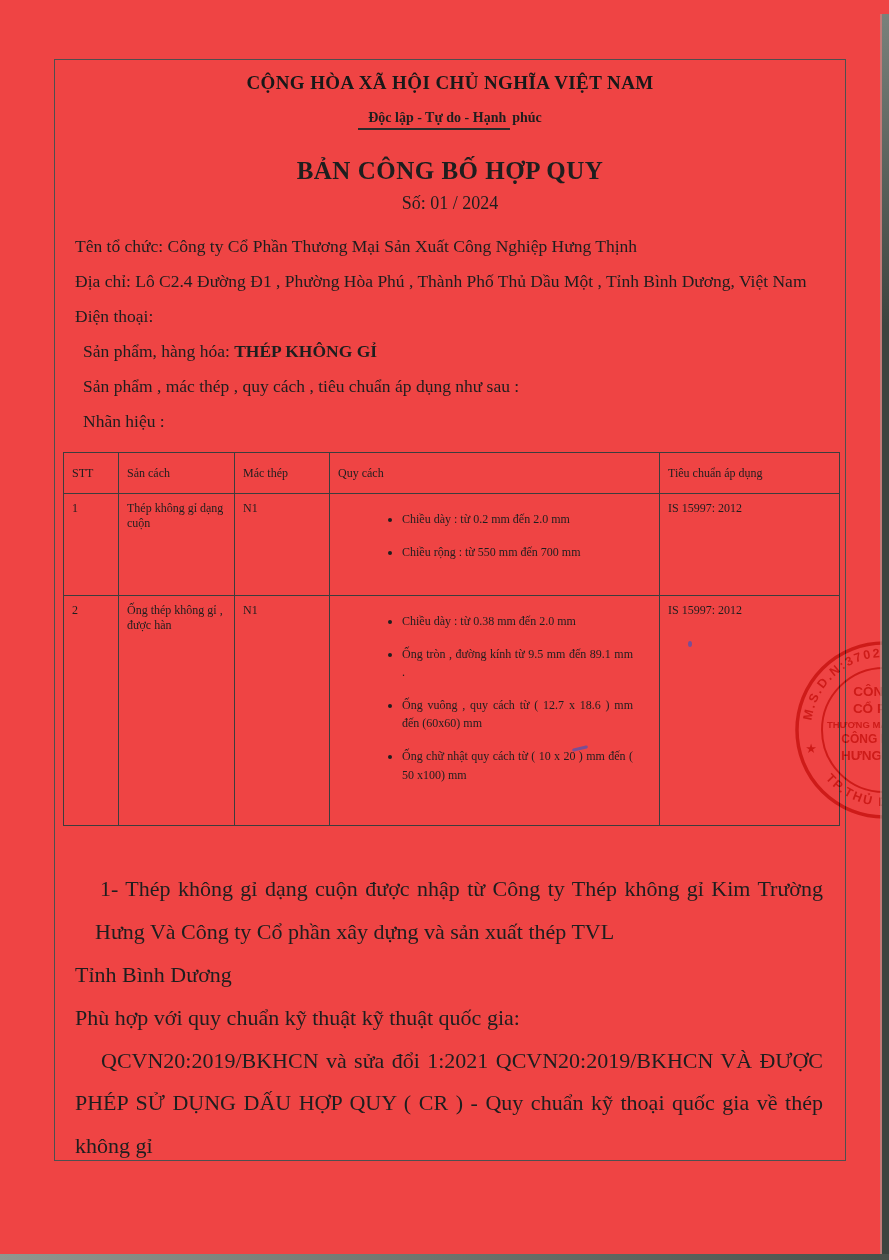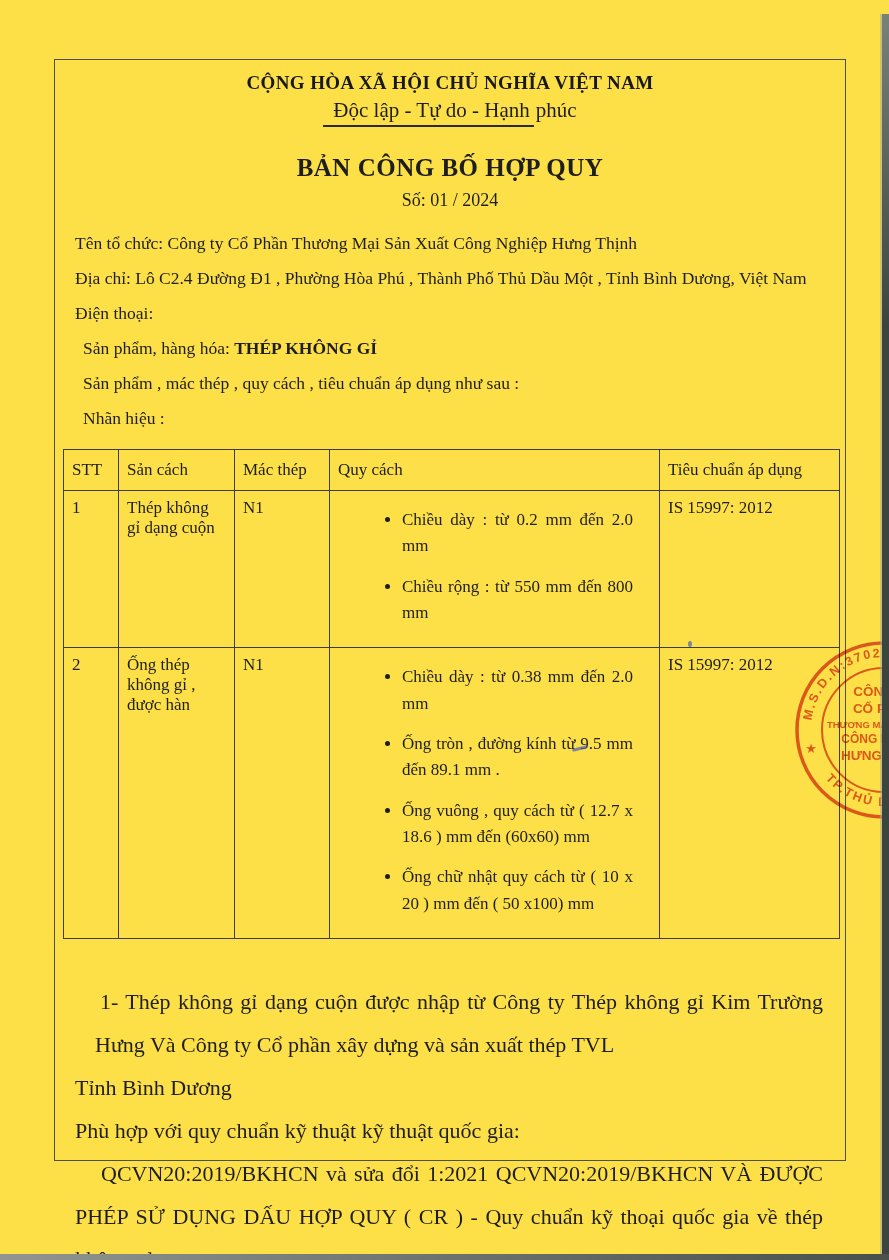--- a/index.html
+++ b/index.html
@@ -1,41 +1,41 @@
 <!DOCTYPE html>
 <html><head>
 <meta charset="utf-8">
 <style>
   html,body{margin:0;padding:0;background:#e9e9e7;}
   .page{
     position:relative;width:889px;height:1260px;margin:0 auto;
-    background:#fde047;overflow:hidden;
+    background:#ef4444;overflow:hidden;
     font-family:"Liberation Serif","DejaVu Serif",serif;
     color:#1e1e1e;
   }
   
   .frame{
     position:absolute;left:54px;top:59px;width:792px;height:1102px;
     border:1.5px solid #4f4f4f;box-sizing:border-box;
     padding:12px 0 0 0;background:transparent;
   }
   .hdr{text-align:center;}
   .hdr .nat{font-size:19px;font-weight:bold;letter-spacing:.4px;color:#181818;}
-  .hdr .motto{margin-top:4px;font-size:21px;font-weight:normal;}
+  .hdr .motto{margin-top:16px;font-size:14px;font-weight:bold;}
   .hdr .motto .u{display:inline-block;border-bottom:2px solid #2a2a2a;padding:0 4px 2px 10px;}
   .hdr .motto .tail{padding-left:2px;}
   .hdr .title{margin-top:27px;font-size:25px;font-weight:bold;letter-spacing:.5px;}
   .hdr .docno{margin-top:8px;font-size:18px;}
   .info{margin:15px 22px 0 20px;font-size:17.5px;line-height:2.0;text-align:justify;}
   .info p{margin:0;}
   .info p.ind{padding-left:8px;}
   .bold{font-weight:bold;}
   table.prod{
     margin:13px 0 0 8px;width:776px;border-collapse:collapse;
-    table-layout:fixed;font-size:17px;border-radius:11px;
+    table-layout:fixed;font-size:12px;border-radius:11px;
   }
   table.prod th,table.prod td{
     border:1.2px solid #3d3d3d;vertical-align:top;
     padding:7px 8px;font-weight:normal;text-align:left;
     overflow:hidden;
   }
   table.prod thead th{height:26px;vertical-align:middle;}
   th.c-stt,td.c-stt{text-align:center;}
   td.c-sp{text-align:justify;padding:10px 10px;}
   td.c-mt{text-align:center;padding-top:10px;}
@@ -105,21 +105,21 @@
         </tr>
       </thead>
       <tbody>
         <tr class="r1">
           <td class="c-stt">1</td>
           <td class="c-sp">Thép không gỉ dạng cuộn</td>
           <td class="c-mt">N1</td>
           <td class="c-qc">
             <ul>
               <li>Chiều dày : từ 0.2 mm đến 2.0 mm</li>
-              <li>Chiều rộng : từ 550 mm đến 800 mm</li>
+              <li>Chiều rộng : từ 550 mm đến 700 mm</li>
             </ul>
           </td>
           <td class="c-tc">IS 15997: 2012</td>
         </tr>
         <tr class="r2">
           <td class="c-stt">2</td>
           <td class="c-sp">Ống thép không gỉ , được hàn</td>
           <td class="c-mt">N1</td>
           <td class="c-qc">
             <ul>

